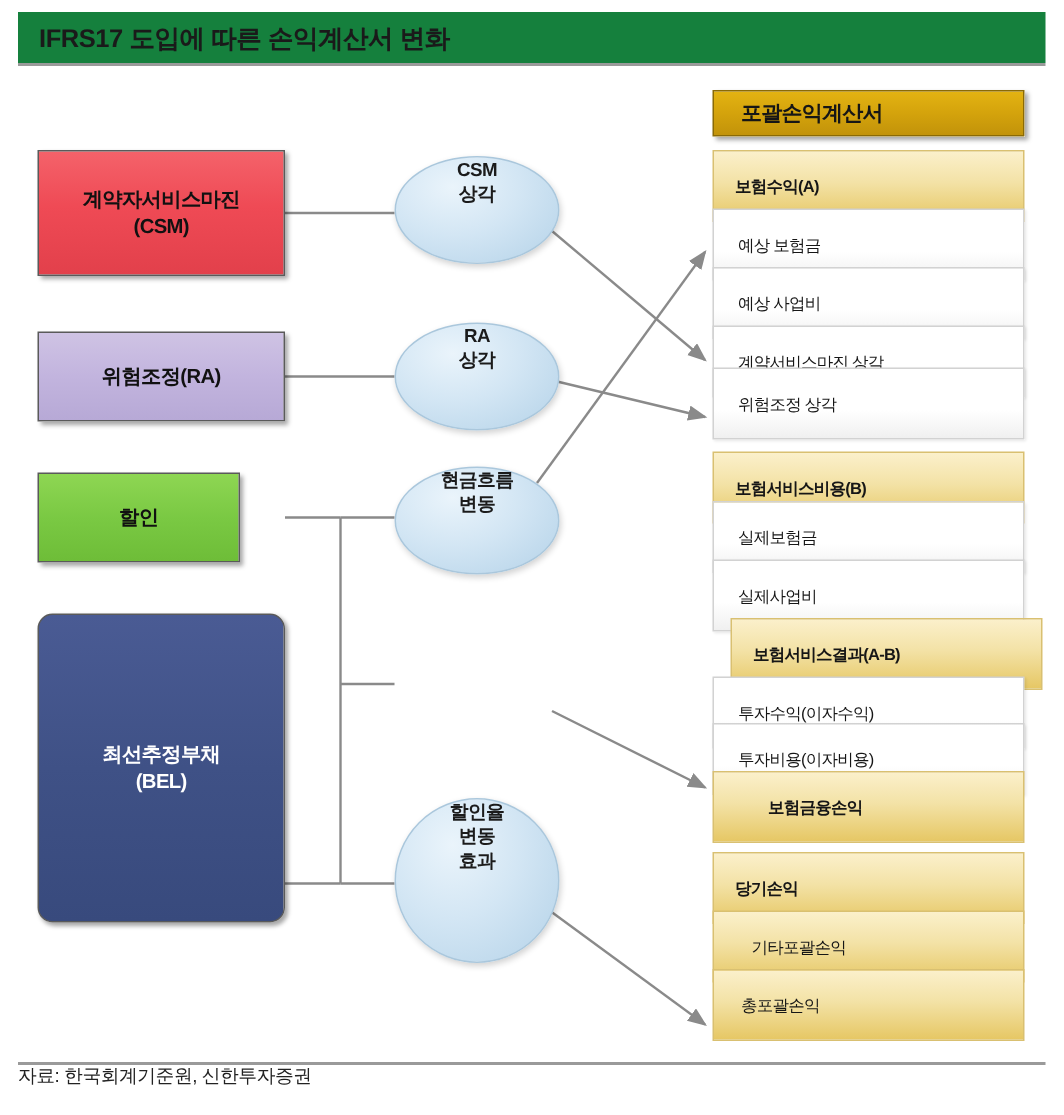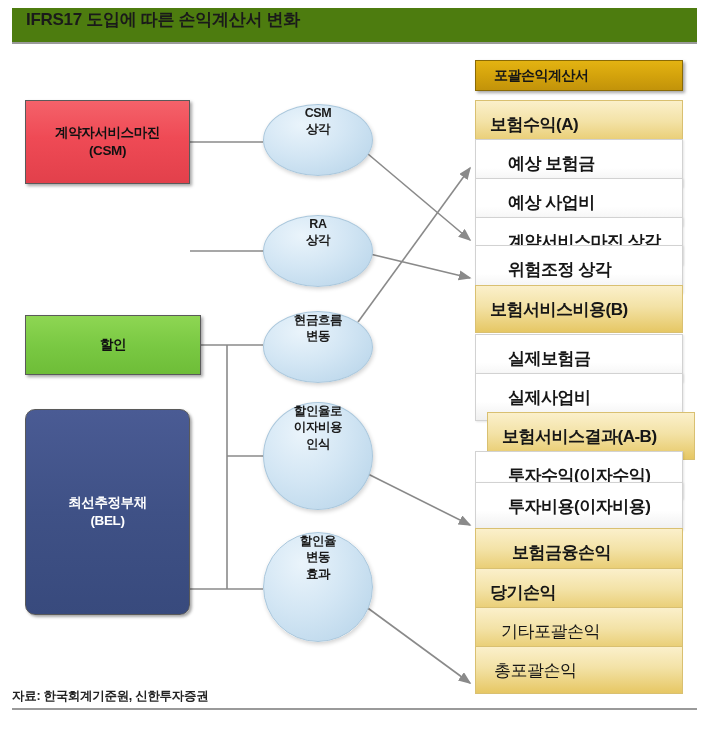--- a/index.html
+++ b/index.html
@@ -10,22 +10,22 @@
     font-family: "Liberation Sans", "DejaVu Sans", sans-serif;
     overflow: hidden;
     position: relative;
   }
 
   
   .title-bar {
     position: absolute;
     left: 12px; top: 8px;
     width: 685px; height: 34px;
-    background: #4d7c0f;
-    display: flex; 
+    background: #15803d;
+    display: flex; align-items: center;
     padding-left: 14px;
   }
   .title-bar .title-text {
     font-size: 17px; font-weight: bold; color: #1a1a1a;
     letter-spacing: -0.3px;
   }
   .title-rule {
     position: absolute; left: 12px; top: 42px;
     width: 685px; height: 2px; background: #9a9a9a;
   }
@@ -57,21 +57,21 @@
   }
   .lbox.csm {
     left: 25px; top: 56px; width: 165px; height: 84px;
     background: linear-gradient(180deg,#f4626a 0%, #ef4a55 45%, #e2404b 100%);
   }
   .lbox.ra {
     left: 25px; top: 177px; width: 165px; height: 60px;
     background: linear-gradient(180deg,#cfc3e4 0%, #c2b4de 50%, #b7a9d6 100%);
   }
   .lbox.discount {
-    left: 25px; top: 271px; width: 176px; height: 60px;
+    left: 25px; top: 271px; width: 135px; height: 60px;
     background: linear-gradient(180deg,#8ed653 0%, #7ac943 50%, #6ebd38 100%);
   }
   .lbox.bel {
     left: 25px; top: 365px; width: 165px; height: 206px;
     background: linear-gradient(180deg,#4a5b94 0%, #3f5186 50%, #384a7d 100%);
     color: #ffffff;
     border-radius: 10px;
   }
 
   
@@ -91,21 +91,21 @@
   .ell.e2 { left: 263px; top: 171px; width: 110px; height: 72px; }
   .ell.e3 { left: 263px; top: 267px; width: 110px; height: 72px; }
   .ell.e4 { left: 263px; top: 358px; width: 110px; height: 108px; }
   .ell.e5 { left: 263px; top: 488px; width: 110px; height: 110px; }
 
   
   .rrow {
     position: absolute;
     left: 475px; width: 208px; height: 48px;
     display: flex; align-items: center;
-    font-size: 17px;
+    font-size: 11px;
     color: #161616;
     letter-spacing: -0.5px;
     border: 1px solid #cfcfcf;
   }
   .rrow.header {
     background: linear-gradient(180deg,#e3b312 0%, #d4a30c 50%, #c2930a 100%);
     border: 1px solid #8a6a05;
     font-weight: bold; font-size: 14px;
     padding-left: 18px;
     height: 31px;
@@ -119,33 +119,32 @@
   }
   .rrow.gold-plain {
     background: linear-gradient(180deg,#fbf0cb 0%, #f3e2a6 45%, #e6c764 100%);
     border: 1px solid #d9c071;
     font-weight: normal;
     padding-left: 18px;
   }
   .rrow.plain {
     background: linear-gradient(180deg,#ffffff 0%, #ffffff 60%, #f0f0f0 100%);
     border: 1px solid #d2d2d2;
-    padding-left: 32px;
+    padding-left: 16px;
     box-shadow: 1px 1px 2px rgba(0,0,0,0.10);
-    font-weight: bold;
   }
 
   
   .footer-rule {
     position: absolute; left: 12px; top: 708px;
     width: 685px; height: 2px; background: #9a9a9a;
   }
   .footer-text {
-    position: absolute; left: 12px; top: 688px;
-    font-size: 12.5px; color: #222; letter-spacing: -0.3px; font-weight: bold;
+    position: absolute; left: 12px; top: 709px;
+    font-size: 12.5px; color: #222; letter-spacing: -0.3px;
   }
 </style>
 </head>
 <body>
 
 <div class="title-bar">
   <span class="title-text">IFRS17 도입에 따른 손익계산서 변화</span>
 </div>
 <div class="title-rule"></div>
 
@@ -187,20 +186,23 @@
     </g>
   </svg>
 
   <div class="lbox csm">
     <span>
       <span>계약자서비스마진</span><br>
       <span>(CSM)</span>
     </span>
   </div>
 
+  <div class="lbox ra">
+    <span>위험조정(RA)</span>
+  </div>
 
   <div class="lbox discount">
     <span>할인</span>
   </div>
 
   <div class="lbox bel">
     <span>
       <span>최선추정부채</span><br>
       <span>(BEL)</span>
     </span>
@@ -215,52 +217,45 @@
   <div class="ell e2">
     <span>
       <span>RA</span><br>
       <span>상각</span>
     </span>
   </div>
   <div class="ell e3">
     <span>
       <span>현금흐름</span><br>
       <span>변동</span>
-    </span>
-  </div>
-  <div class="ell e4">
-    <span>
-      <span>할인율로</span><br>
-      <span>이자비용</span><br>
-      <span>인식</span>
     </span>
   </div>
   <div class="ell e5">
     <span>
       <span>할인율</span><br>
       <span>변동</span><br>
       <span>효과</span>
     </span>
   </div>
 
   <div class="rrow header" style="top:16px;">포괄손익계산서</div>
 
   <div id="statement-rows">
       <div class="rrow gold" style="top: 56px;">보험수익(A)</div>
       <div class="rrow plain" style="top: 95px;">예상 보험금</div>
       <div class="rrow plain" style="top: 134px;">예상 사업비</div>
       <div class="rrow plain" style="top: 173px;">계약서비스마진 상각</div>
       <div class="rrow plain" style="top: 201px;">위험조정 상각</div>
-      <div class="rrow gold" style="top: 241px;">보험서비스비용(B)</div>
+      <div class="rrow gold" style="top: 257px;">보험서비스비용(B)</div>
       <div class="rrow plain" style="top: 290px;">실제보험금</div>
       <div class="rrow plain" style="top: 329px;">실제사업비</div>
       <div class="rrow gold" style="top: 368px; margin-left: 12px;">보험서비스결과(A-B)</div>
       <div class="rrow plain" style="top: 407px;">투자수익(이자수익)</div>
       <div class="rrow plain" style="top: 438px;">투자비용(이자비용)</div>
-      <div class="rrow gold" style="top: 484px; padding-left: 36px;">보험금융손익</div>
+      <div class="rrow gold" style="top: 470px; padding-left: 36px;">보험금융손익</div>
       <div class="rrow gold" style="top: 524px;">당기손익</div>
       <div class="rrow gold-plain" style="top: 563px; padding-left: 25px;">기타포괄손익</div>
       <div class="rrow gold-plain" style="top: 602px;">총포괄손익</div>
     </div>
 </div>
 
 <div class="footer-rule"></div>
 <div class="footer-text">자료: 한국회계기준원, 신한투자증권</div>
 
 </body></html>

